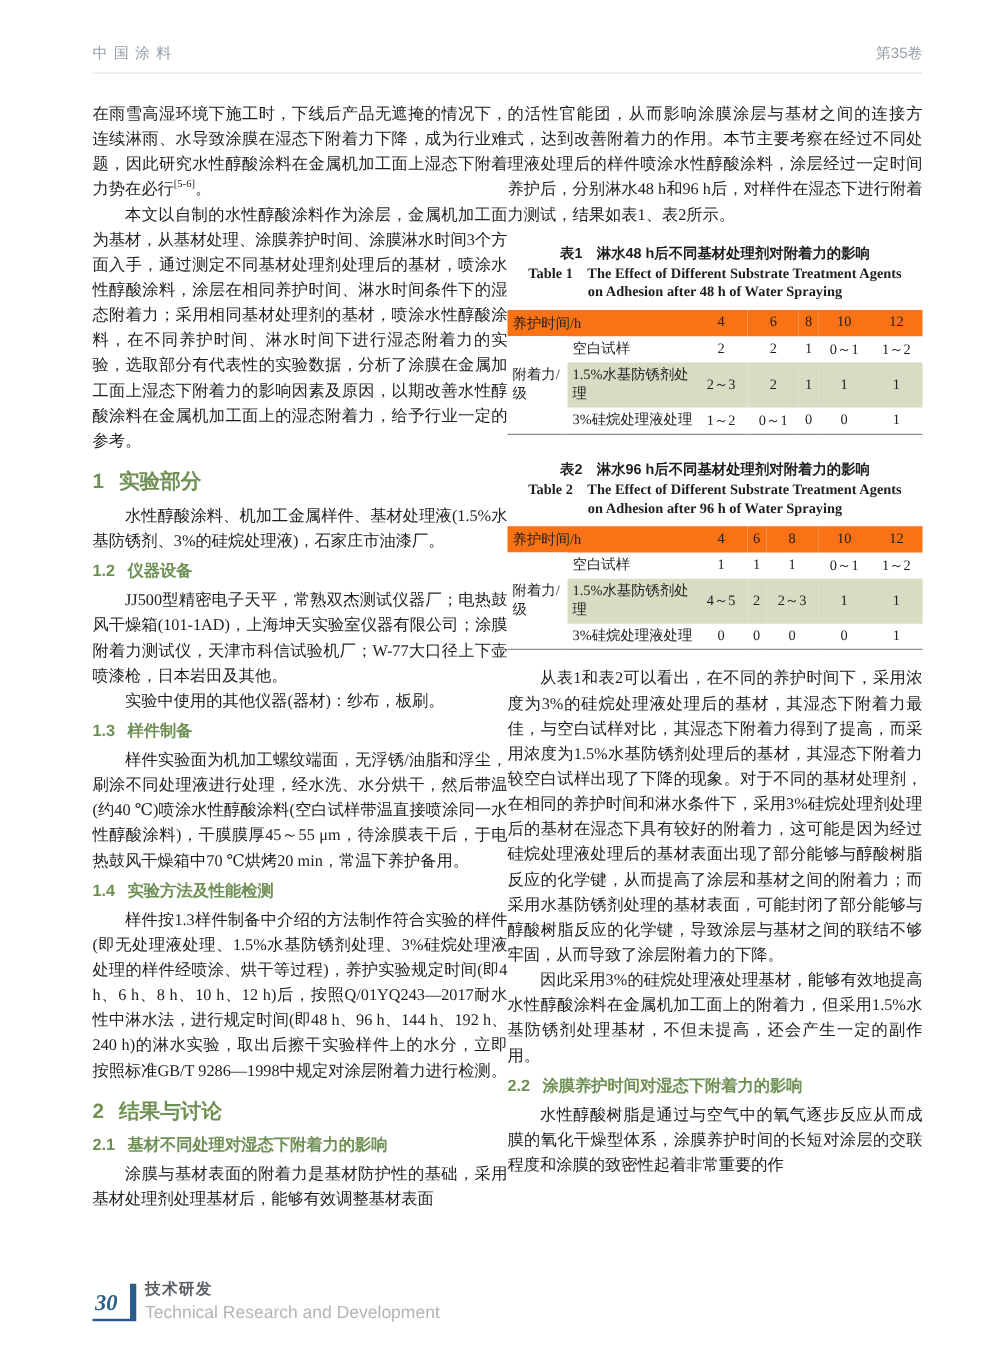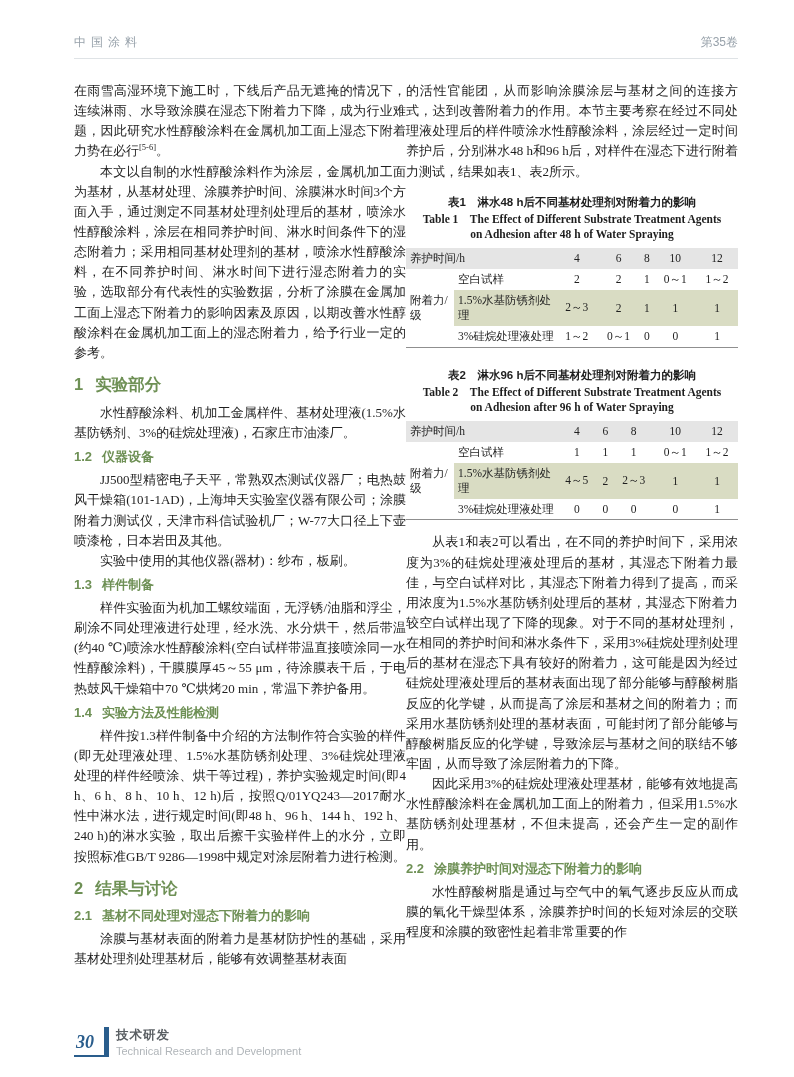--- a/index.html
+++ b/index.html
@@ -67,21 +67,21 @@
     font-family: "Liberation Serif", serif;
     color: #1e1e1e; line-height: 1.35;
     margin-bottom: 5px; padding: 0 10px;
   }
   table.data {
     width: 100%; border-collapse: collapse;
     font-size: 11.5px; color: #1e1e1e;
     border-bottom: 1px solid #8f8f8f;
   }
   table.data th, table.data td { padding: 3px 2px; font-weight: 400; vertical-align: middle; }
-  table.data thead th { background: #e5e5e5; text-align: center; }
+  table.data thead th { background: #f97316; text-align: center; }
   table.data thead th.hlabel { text-align: left; padding-left: 4px; }
   table.data td.val { text-align: center; white-space: nowrap; }
   table.data td.rlabel { text-align: left; line-height: 1.3; padding-left: 4px; }
   table.data td.group { text-align: left; width: 48px; line-height: 1.3; padding-left: 4px; background:#ffffff; }
   table.data tr.shade td.rlabel, table.data tr.shade td.val { background: #d9dcc3; }
   table.data col.c-group { width: 48px; }
   table.data col.c-label { width: 102px; }
   
   .footer {
     position: absolute; left: 74px; bottom: 20px;
@@ -95,21 +95,21 @@
     padding: 0 10px 2px 2px;
     align-self: flex-end;
   }
   .footer-bar { width: 5px; height: 30px; background: #2a5d8c; margin-right: 7px; }
   .footer-text .cn {
     font-family: "Liberation Sans", sans-serif;
     font-size: 12.5px; font-weight: 700; color: #5a5f63; letter-spacing: 1px;
   }
   .footer-text .en {
     font-family: "Liberation Sans", sans-serif;
-    font-size: 11px; color: #b0b5b9; margin-top: 1px;
+    font-size: 14px; color: #b0b5b9; margin-top: 1px;
   }
 </style>
 </head>
 <body>
 
 <div class="page">
 
   <div class="running-head">
     <span class="journal">中国涂料</span>
     <span class="volume">第35卷</span>

